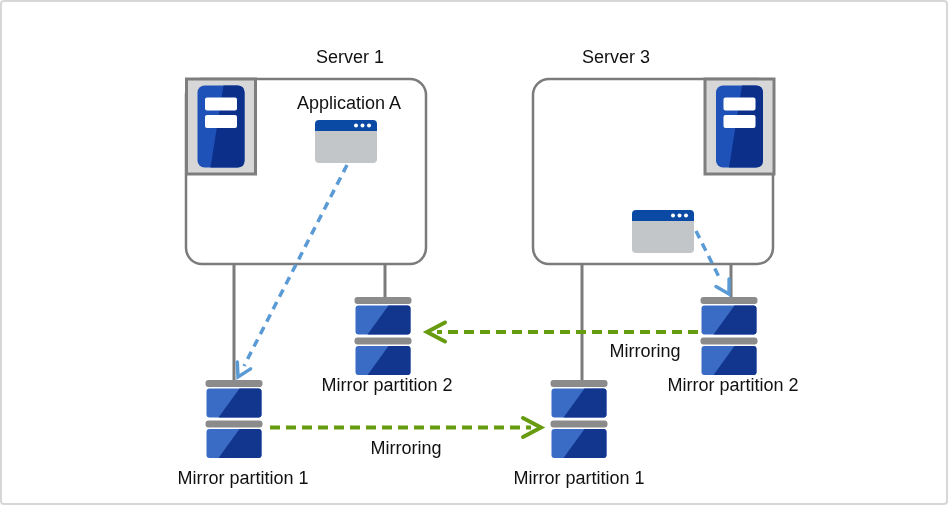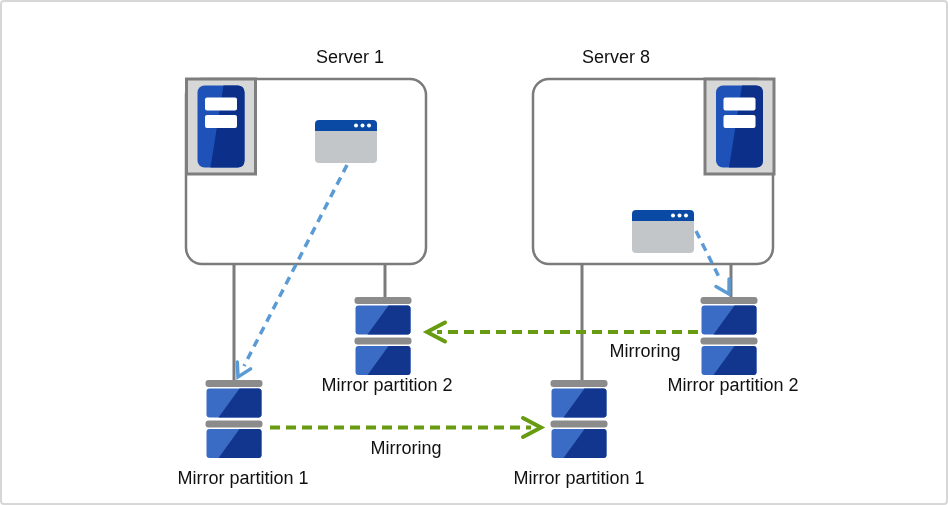--- a/index.html
+++ b/index.html
@@ -93,22 +93,23 @@
 
     <g stroke="#5b9bd5" stroke-width="3.5" fill="none">
       <path d="M345,163 L242,364" stroke-dasharray="8 6"></path>
       <path d="M235.3,360 L236,375 L248.6,366.9" stroke-linecap="round"></path>
       <path d="M694,229 L719,279" stroke-dasharray="8 6"></path>
       <path d="M714,284.5 L727,292 L727.1,277" stroke-linecap="round"></path>
     </g>
   </svg>
 
   <div class="lbl" style="left:348px;top:45px;">Server 1</div>
-  <div class="lbl" style="left:614px;top:45px;">Server 8</div>
+  <div class="lbl" style="left:614px;top:45px;">Server 3</div>
 
+  <div class="lbl" style="left:347px;top:91px;">Application A</div>
 
   <div class="lbl" style="left:385px;top:373px;">Mirror partition 2</div>
   <div class="lbl" style="left:731px;top:373px;">Mirror partition 2</div>
   <div class="lbl" style="left:241px;top:466px;">Mirror partition 1</div>
   <div class="lbl" style="left:577px;top:466px;">Mirror partition 1</div>
 
   <div class="lbl" style="left:404px;top:436px;">Mirroring</div>
   <div class="lbl" style="left:643px;top:339px;">Mirroring</div>
 
 </div>

